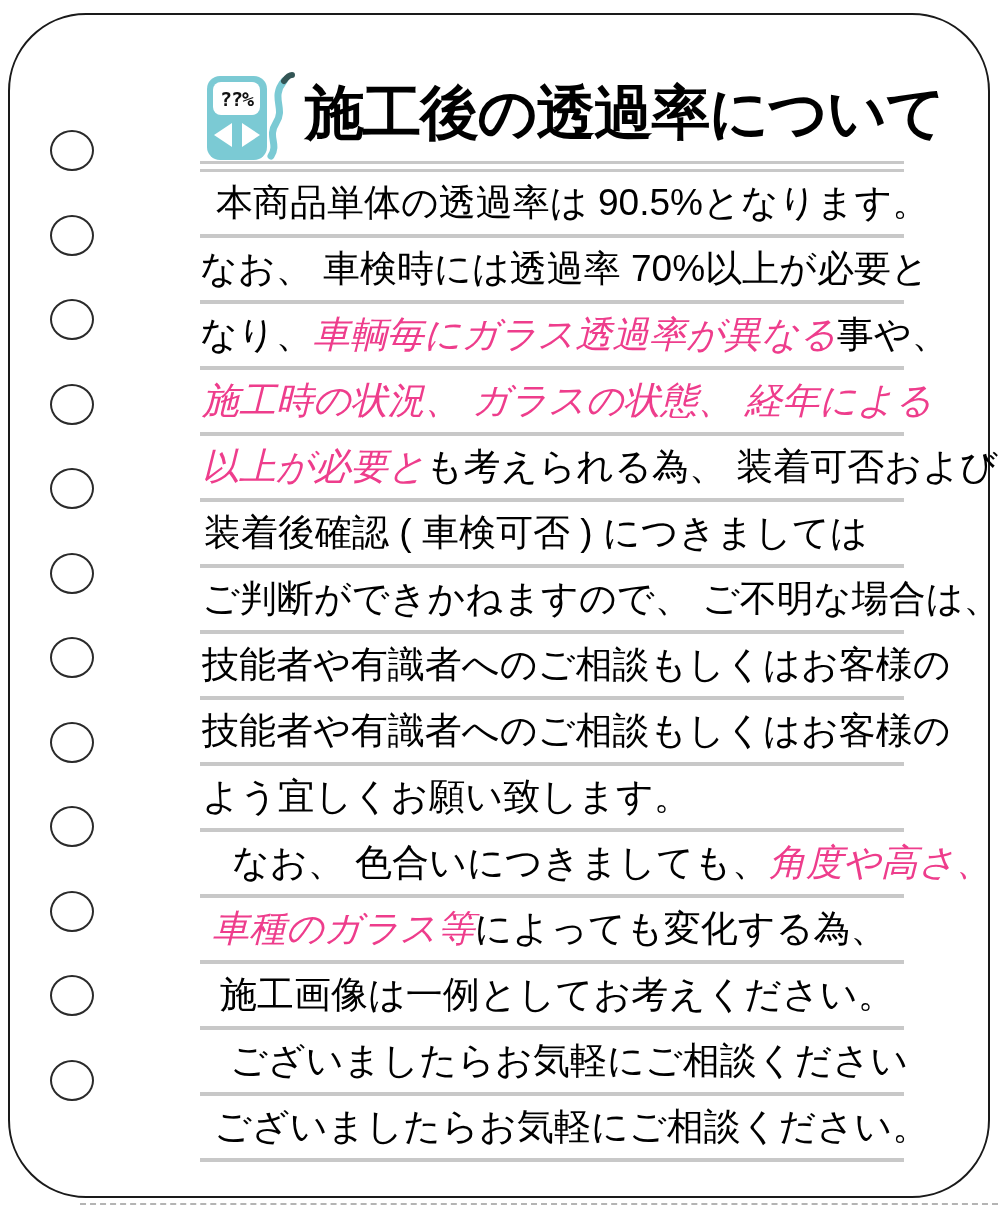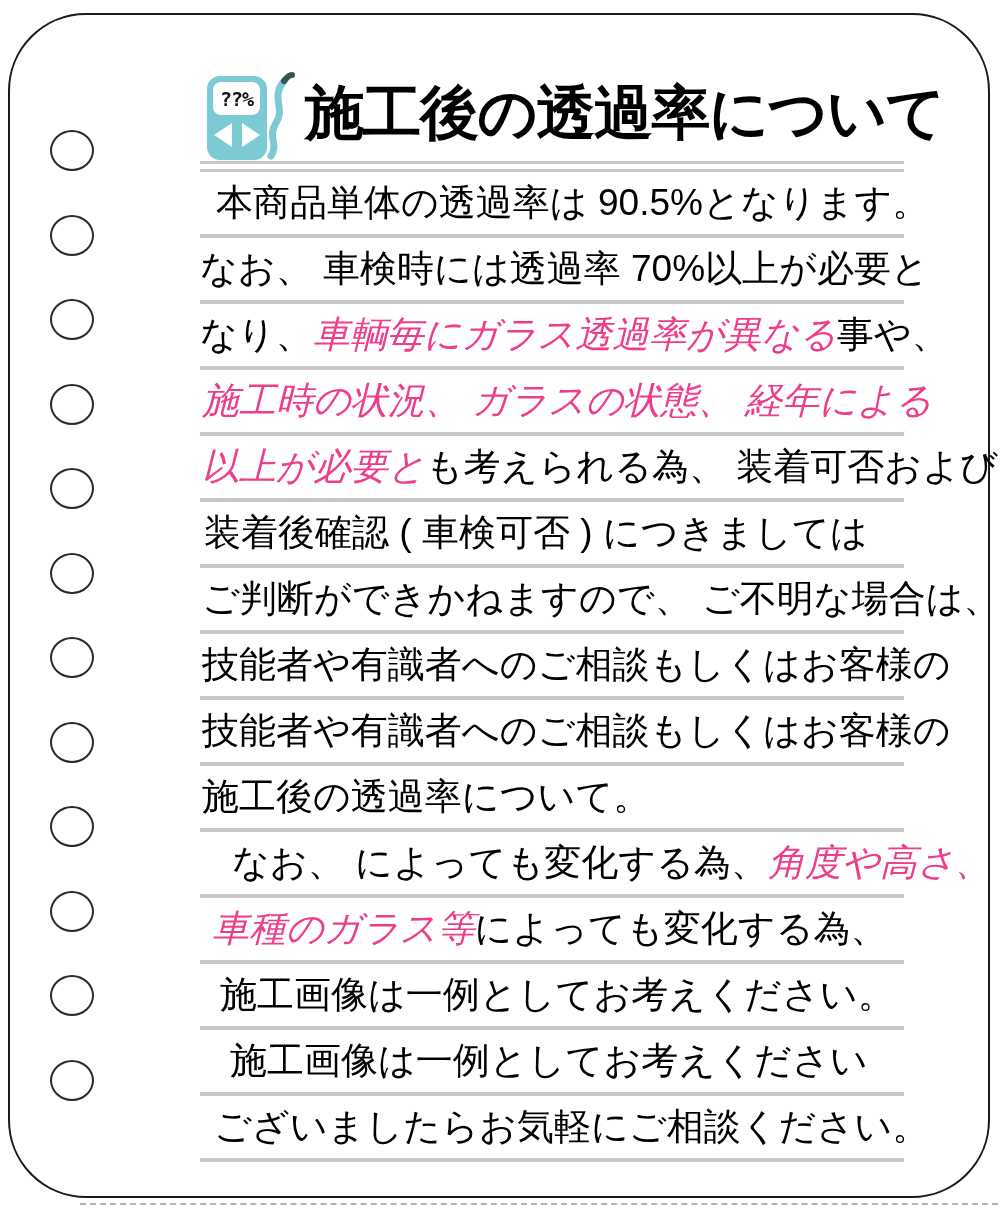--- a/index.html
+++ b/index.html
@@ -128,32 +128,32 @@
     <div class="tline" style="padding-left: 2px;">
       <span class="seg black">ご判断ができかねますので、 ご不明な場合は、</span>
     </div>
     <div class="tline" style="padding-left: 2px; align-items: center;">
       <span class="seg black">技能者や有識者へのご相談もしくはお客様の</span>
     </div>
     <div class="tline" style="padding-left: 2px;">
       <span class="seg black">技能者や有識者へのご相談もしくはお客様の</span>
     </div>
     <div class="tline" style="padding-left: 2px;">
-      <span class="seg black">施工後の透過率について。</span>
+      <span class="seg black">よう宜しくお願い致します。</span>
     </div>
     <div class="tline" style="padding-left: 32px;">
-      <span class="seg black">なお、 によっても変化する為、 </span>
+      <span class="seg black">なお、 色合いにつきましても、 </span>
       <span class="seg pink">角度や高さ、</span>
     </div>
     <div class="tline" style="padding-left: 12px;">
       <span class="seg pink">車種のガラス等</span>
       <span class="seg black">によっても変化する為、</span>
     </div>
     <div class="tline" style="padding-left: 20px;">
       <span class="seg black">施工画像は一例としてお考えください。</span>
     </div>
     <div class="tline" style="padding-left: 30px;">
-      <span class="seg black">施工画像は一例としてお考えください</span>
+      <span class="seg black">ございましたらお気軽にご相談ください</span>
     </div>
     <div class="tline" style="padding-left: 14px;">
       <span class="seg black">ございましたらお気軽にご相談ください。</span>
     </div>
   </div>
 
 </body></html>

